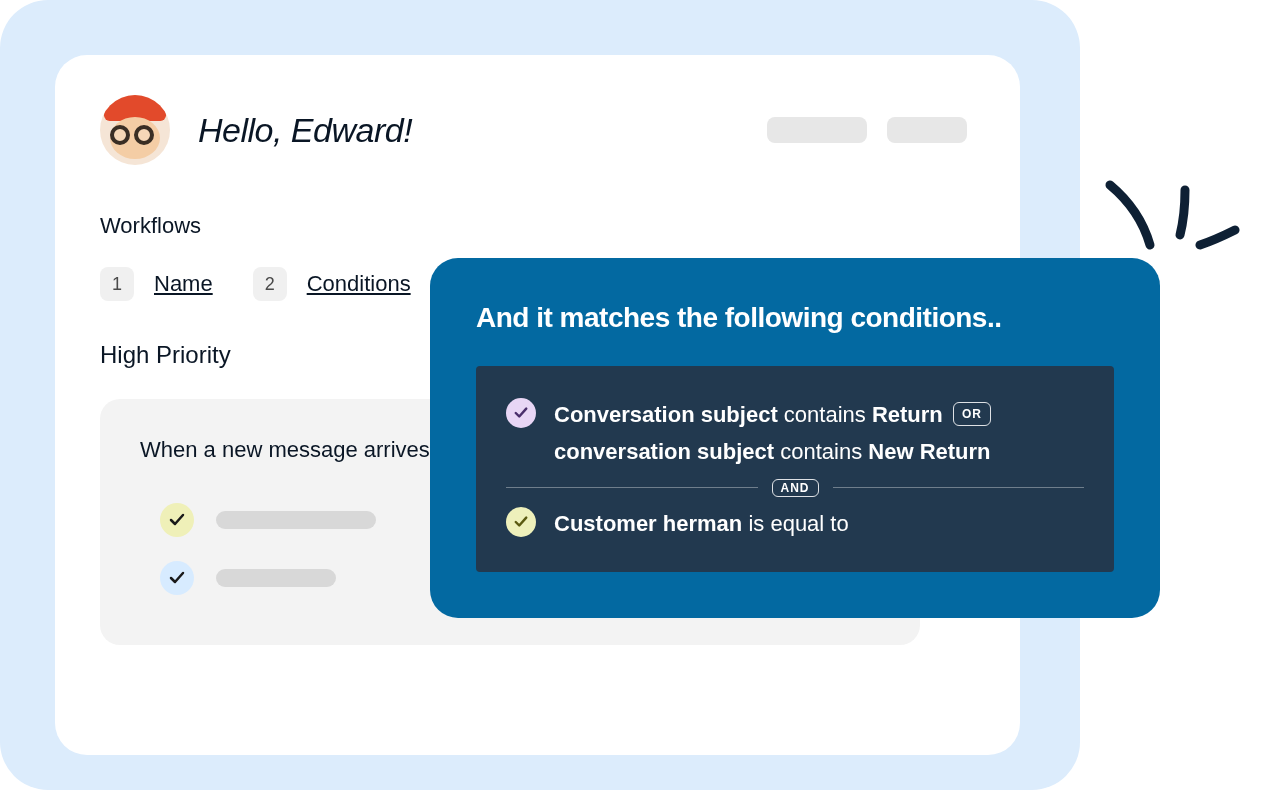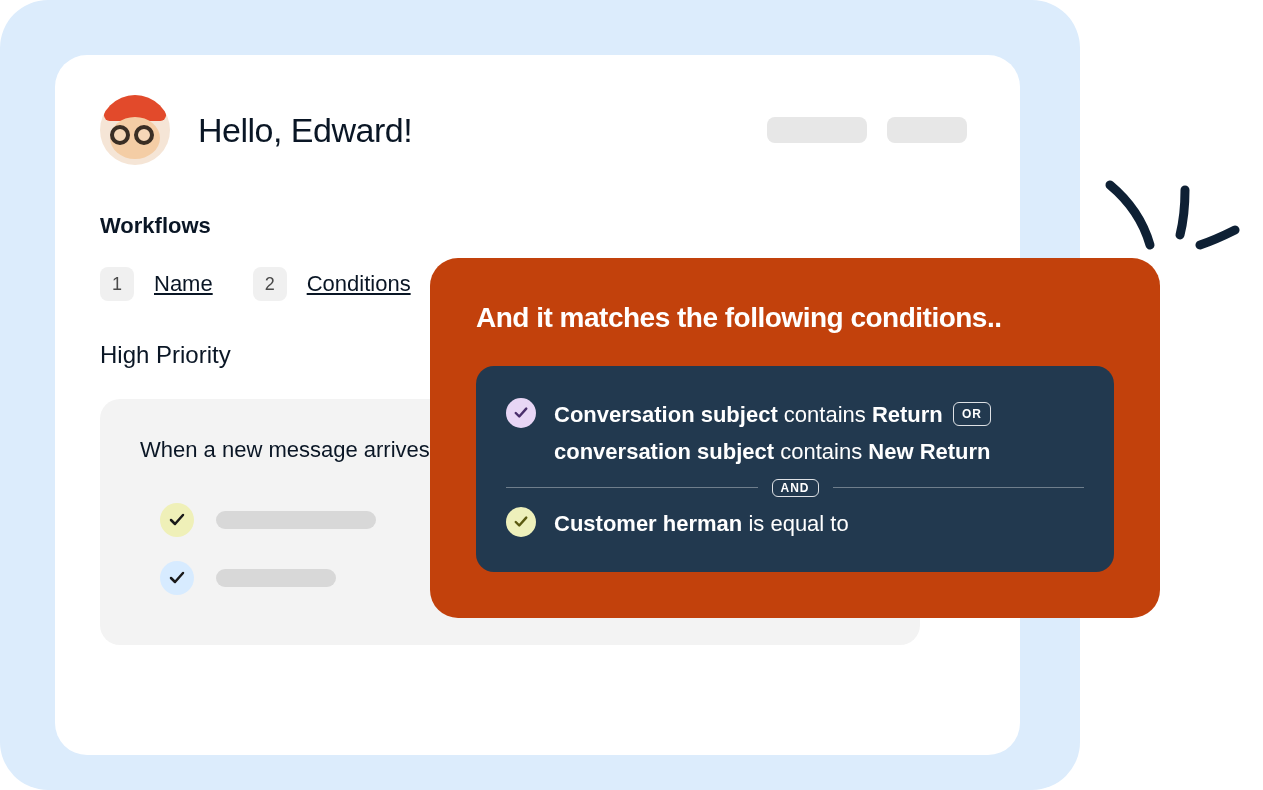--- a/index.html
+++ b/index.html
@@ -35,20 +35,21 @@
     padding: 40px 45px;
     overflow: hidden;
   }
 
   
   .header-row {
     display: flex;
     align-items: center;
     justify-content: space-between;
     margin-bottom: 48px;
+    font-style: italic;
   }
   .header-left {
     display: flex;
     align-items: center;
     gap: 28px;
   }
   .avatar {
     width: 70px;
     height: 70px;
     border-radius: 50%;
@@ -94,21 +95,21 @@
     height: 26px;
     border-radius: 8px;
     background: #e7e7e7;
   }
   .skeleton-btn.a { width: 100px; }
   .skeleton-btn.b { width: 80px; }
 
   
   .section-title {
     font-size: 22px;
-    font-weight: 700;
+    font-weight: 400;
     color: #0a1625;
     margin-bottom: 28px;
   }
 
   
   .step-row {
     display: flex;
     align-items: center;
     gap: 20px;
     margin-bottom: 40px;
@@ -180,35 +181,35 @@
   }
   .skeleton-line.a { width: 160px; }
   .skeleton-line.b { width: 120px; }
 
   
   .dark-panel {
     position: absolute;
     left: 430px;
     top: 258px;
     width: 730px;
-    background: #c2410c;
+    background: #0369a1;
     border-radius: 28px;
     padding: 44px 46px 46px 46px;
     color: #ffffff;
     z-index: 10;
   }
   .dark-title {
     font-size: 28px;
     font-weight: 700;
     letter-spacing: -0.5px;
     margin-bottom: 32px;
   }
   .cond-box {
     background: #22394f;
-    border-radius: 18px;
+    border-radius: 4px;
     padding: 30px 30px;
   }
   .cond-row {
     display: flex;
     align-items: flex-start;
     gap: 18px;
   }
   .cond-check {
     width: 30px;
     height: 30px;

